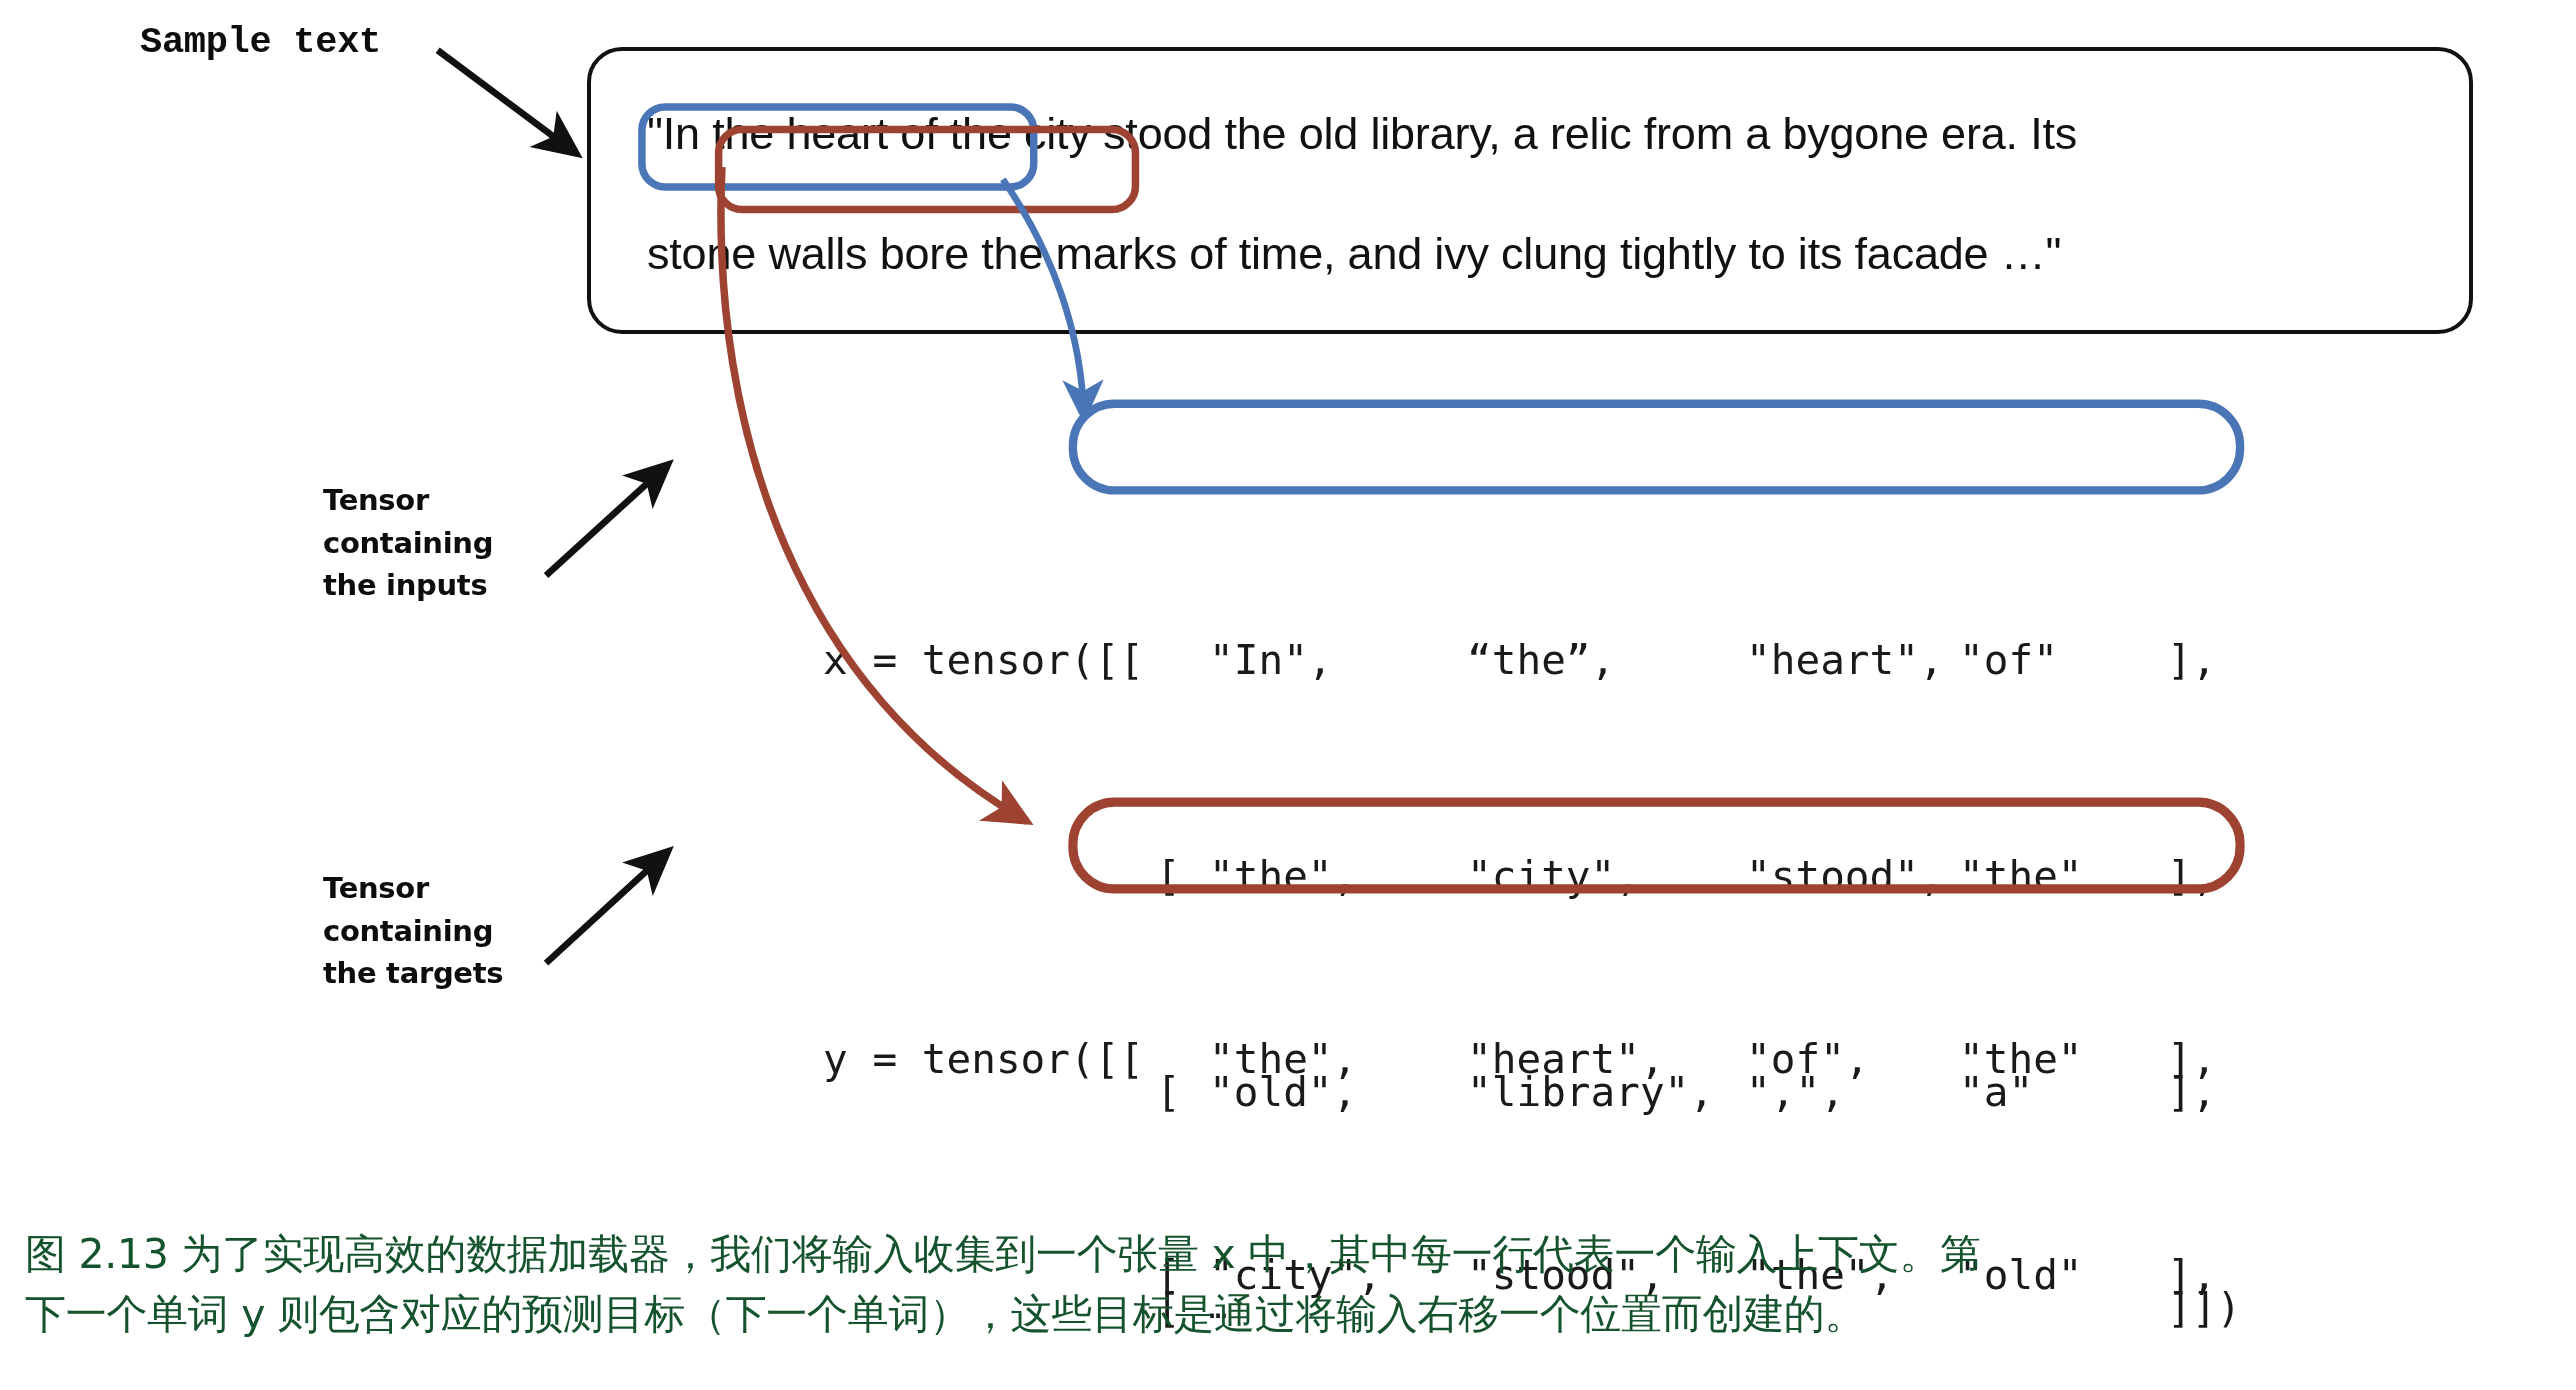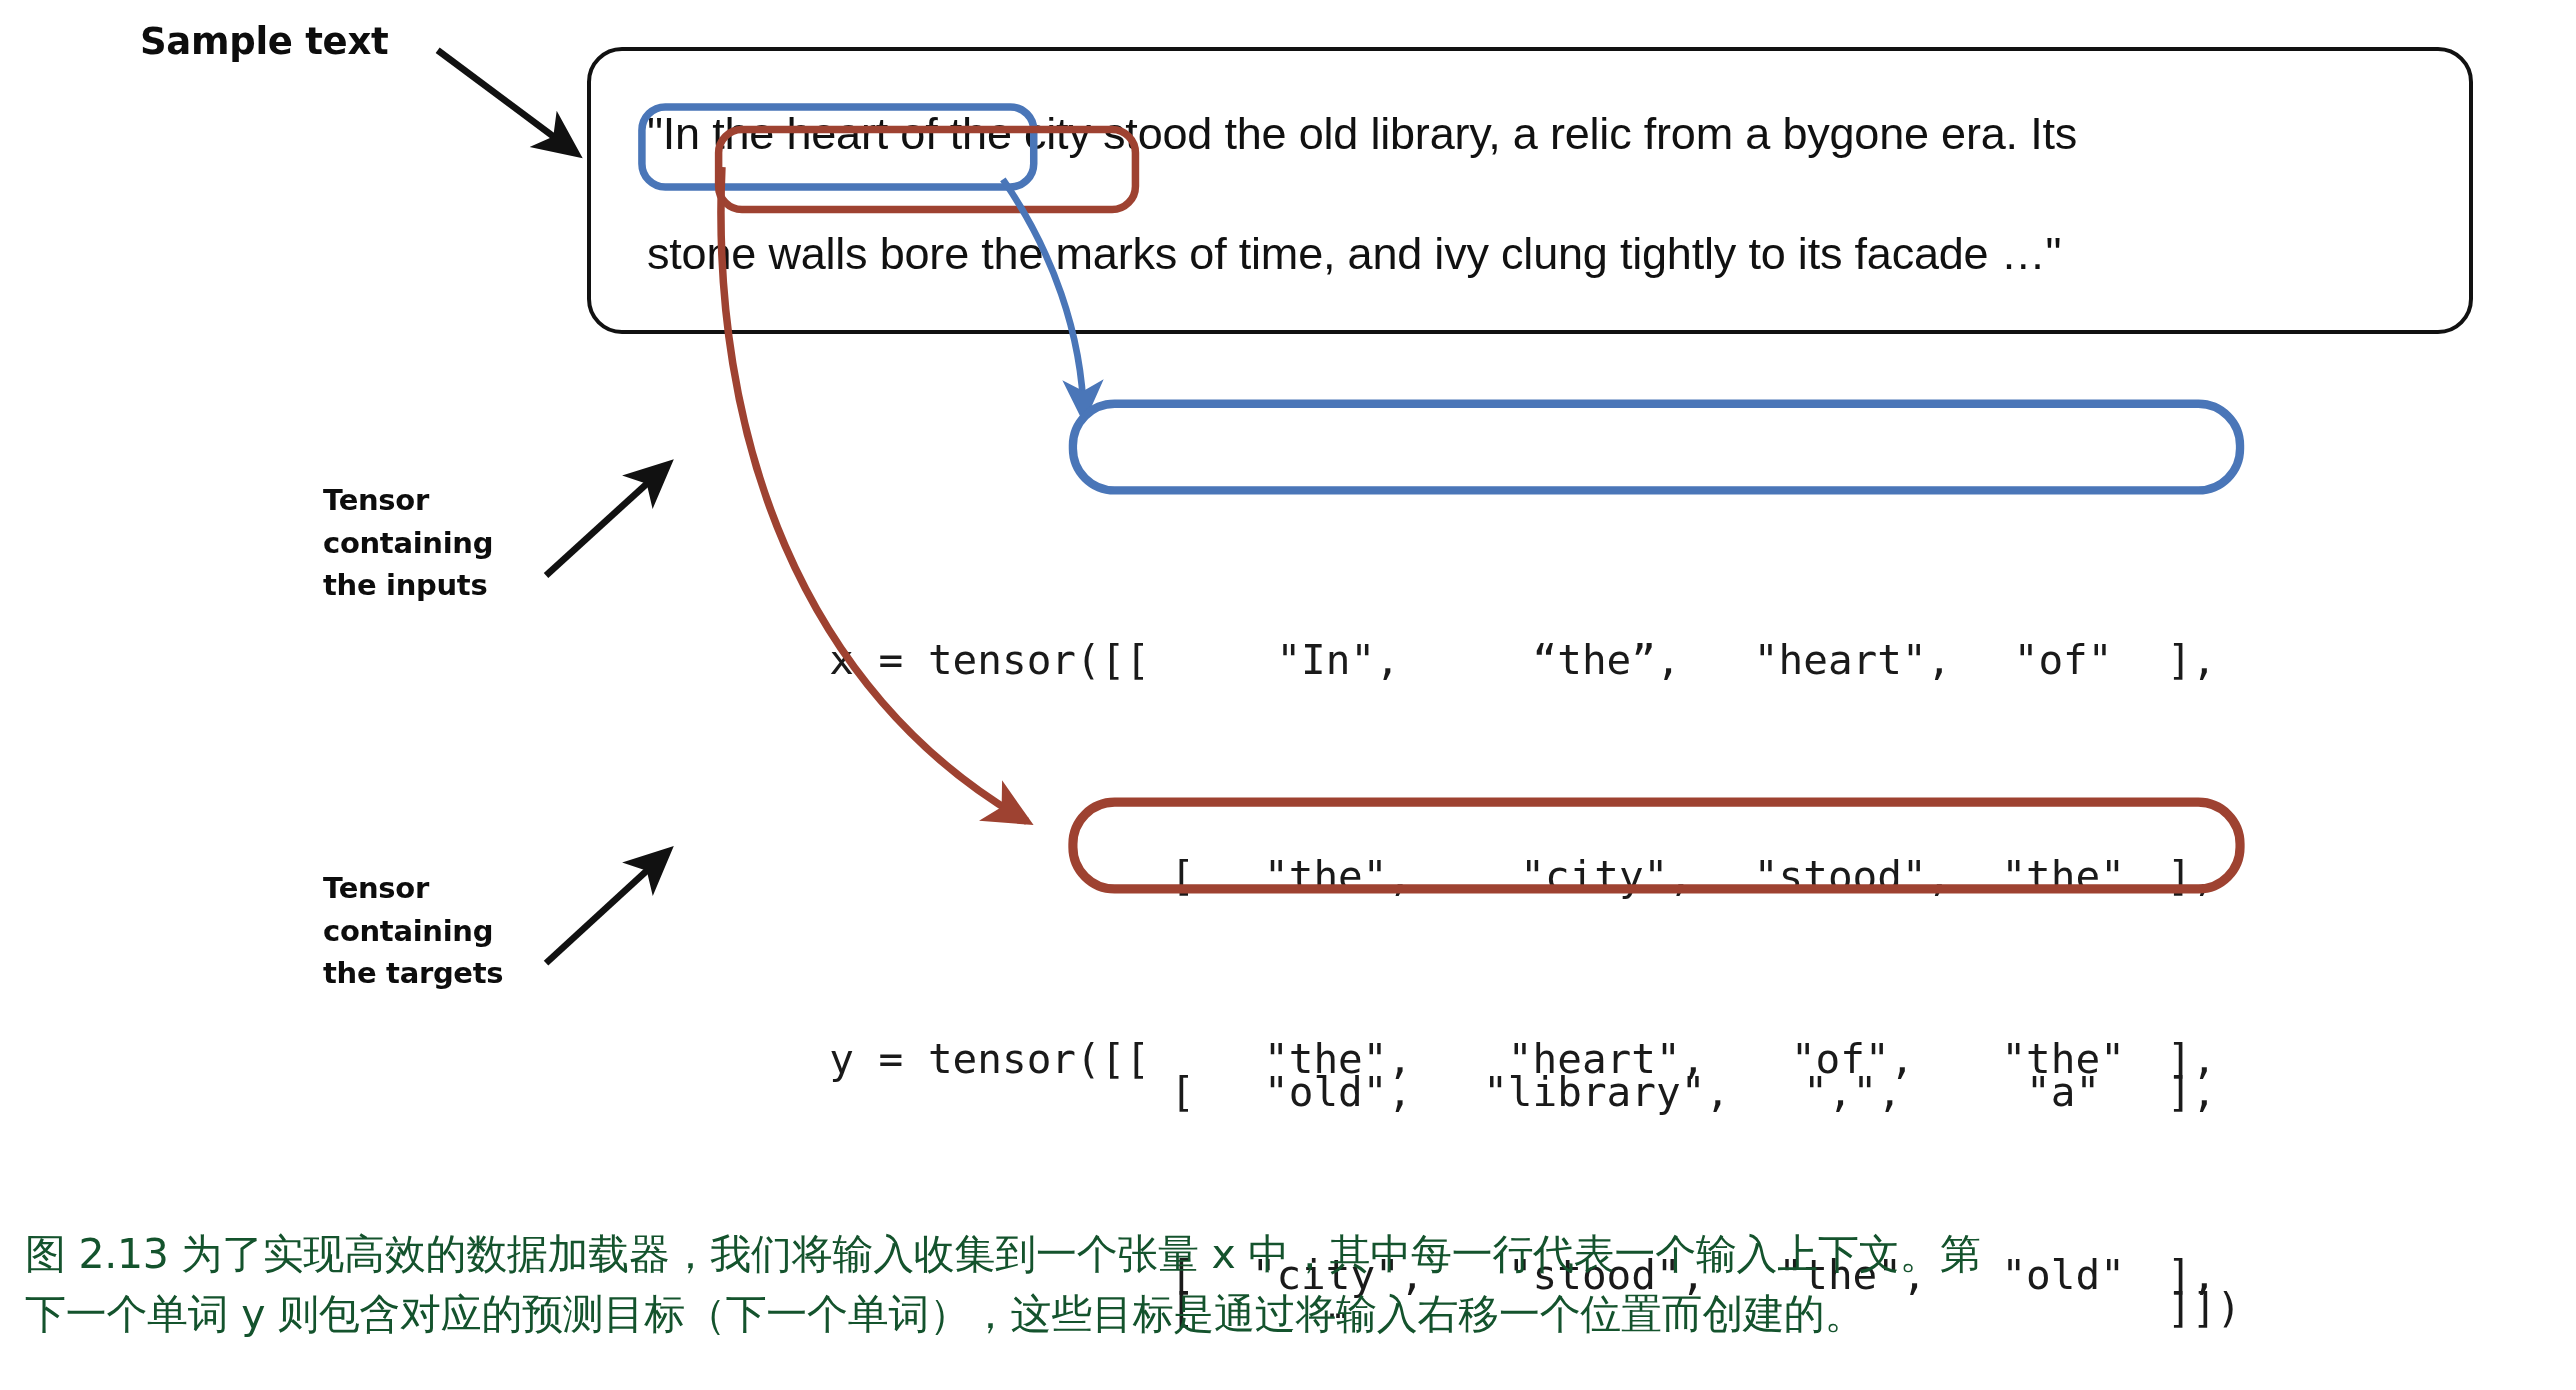--- a/index.html
+++ b/index.html
@@ -39,20 +39,21 @@
     color: #0d0d0d;
     font-size: 29px;
     line-height: 1.47;
     letter-spacing: -0.3px;
     white-space: pre-line;
   }
   #label-sample-text {
     left: 140px;
     top: 15px;
     font-size: 37px;
+    font-family: Liberation Mono, monospace;
   }
   #label-tensor-inputs {
     left: 323px;
     top: 479px;
   }
   #label-tensor-targets {
     left: 323px;
     top: 867px;
   }
 
@@ -88,21 +89,21 @@
     color: #1a1a1a;
     white-space: pre;
     line-height: 72px;
   }
   #tensor-x { left: 675px; top: 408px; }
   #tensor-y { left: 675px; top: 807px; }
 
   .code-row { display: block; height: 72px; }
   .cell {
     display: inline-block;
-    text-align: center;
+    text-align: left;
     vertical-align: top;
   }
   .c-prefix  { width: 333px; }
   .c-open    { width: 53px;  }
   .c-tok0    { width: 258px; }
   .c-tok1    { width: 279px; }
   .c-tok2    { width: 213px; }
   .c-tok3    { width: 208px; }
   .c-close   { width: 100px; text-align: left; }
 

